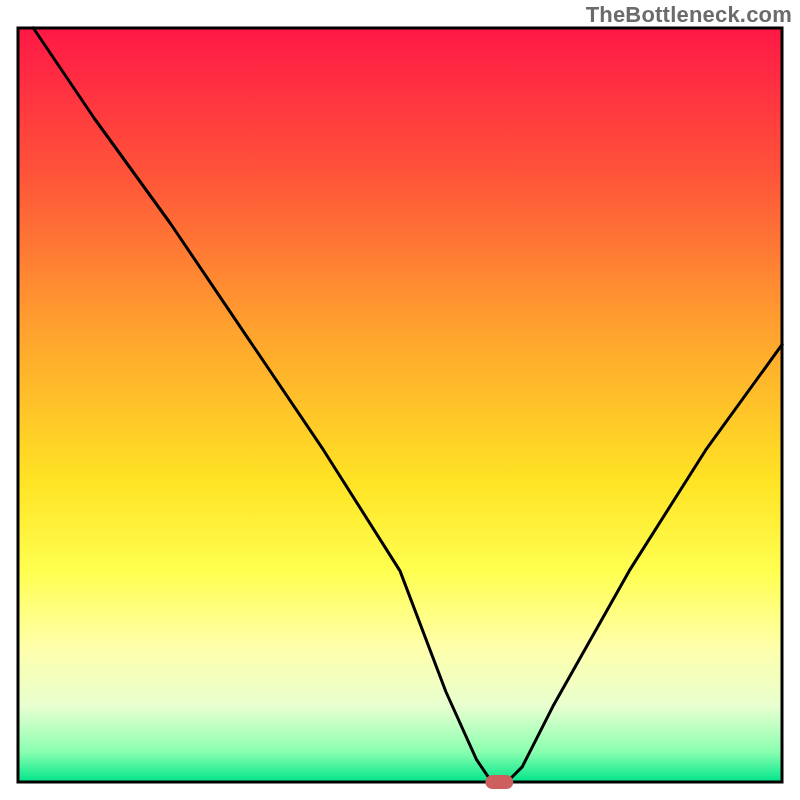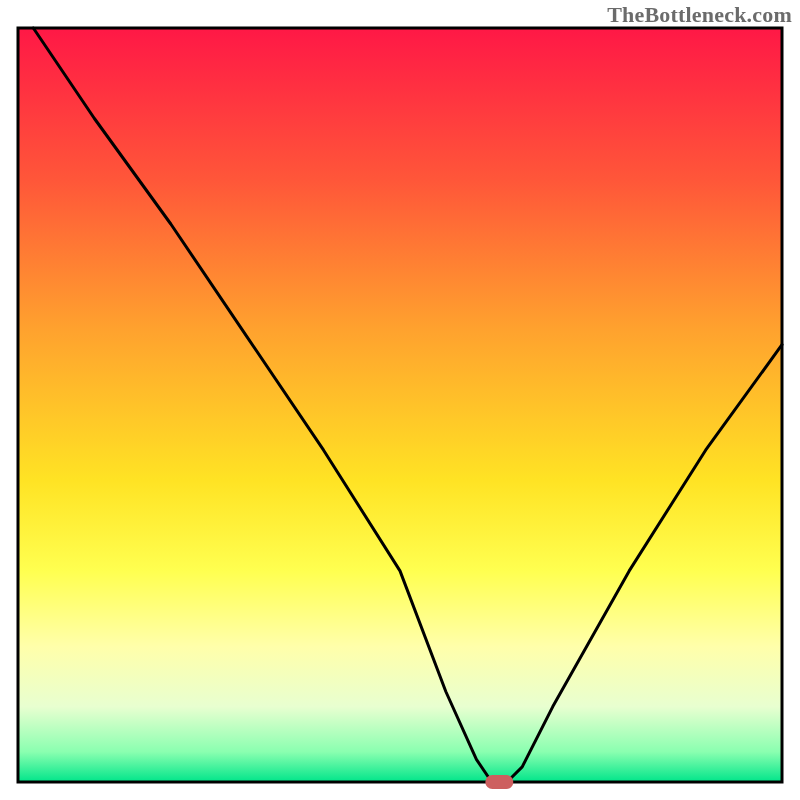--- a/index.html
+++ b/index.html
@@ -7,21 +7,20 @@
     padding: 0;
     width: 800px;
     height: 800px;
     background: #ffffff;
     font-family: Arial, Helvetica, sans-serif;
   }
   .stage {
     position: relative;
     width: 800px;
     height: 608px;
-    font-family: Liberation Serif, serif;
   }
   .watermark {
     position: absolute;
     top: 2px;
     right: 8px;
     font-size: 22px;
     font-weight: 600;
     color: #6b6b6b;
     letter-spacing: 0.2px;
   }

